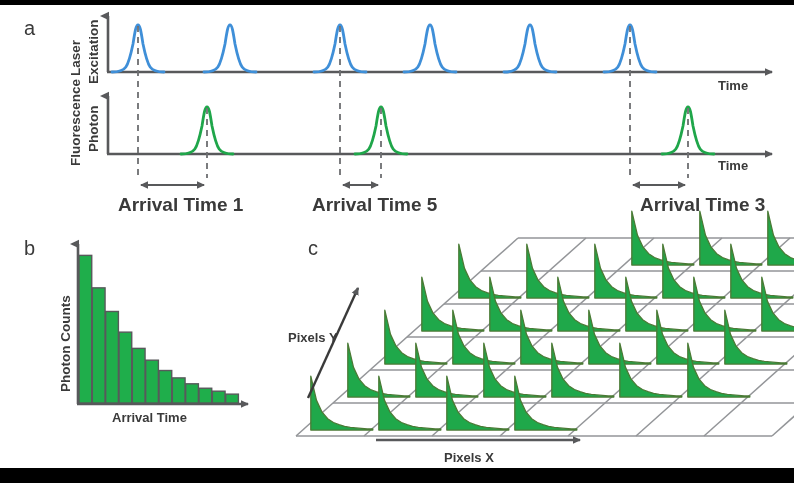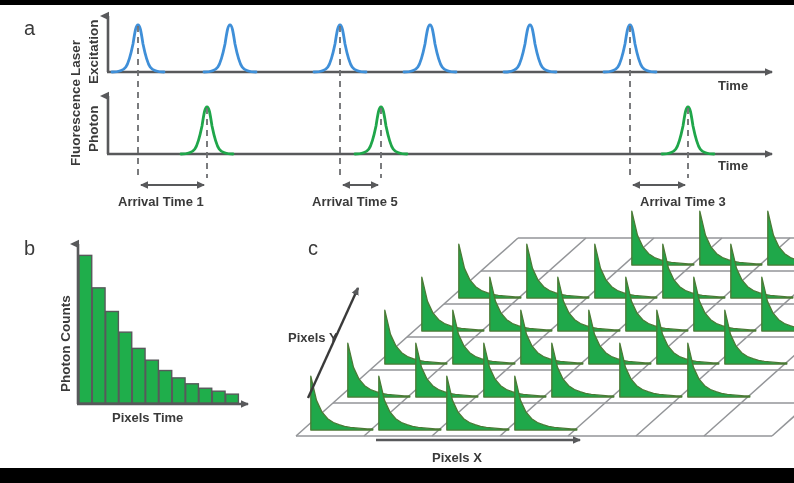--- a/index.html
+++ b/index.html
@@ -13,21 +13,21 @@
   .panel-letter{position:absolute;font-size:20px;color:#3a3a3a;font-weight:400;line-height:1;}
 
   
   .vlabel{position:absolute;transform-origin:0 0;transform:rotate(-90deg);
           white-space:nowrap;font-size:13.5px;font-weight:bold;color:#3a3a3a;}
 
   .hlabel{position:absolute;white-space:nowrap;font-size:13px;font-weight:bold;color:#3a3a3a;}
 
   .svgwrap{position:absolute;left:0;top:0;width:794px;height:483px;pointer-events:none;}
 
-  .caption-a{position:absolute;font-size:13px;font-weight:bold;color:#3a3a3a;white-space:nowrap;}
+  .caption-a{position:absolute;font-size:19px;font-weight:bold;color:#3a3a3a;white-space:nowrap;}
 </style>
 </head>
 <body>
 
 <div id="figure">
 
   <div class="topbar"></div>
   <div class="botbar"></div>
 
   <div class="panel-letter" style="left:24px;top:18px;">a</div>
@@ -41,24 +41,24 @@
   <div class="vlabel" style="left:86px;top:152px;">Photon</div>
 
   <div class="hlabel" style="left:718px;top:78px;">Time</div>
   <div class="hlabel" style="left:718px;top:158px;">Time</div>
 
   <div class="caption-a" style="left:118px;top:194px;">Arrival Time 1</div>
   <div class="caption-a" style="left:312px;top:194px;">Arrival Time 5</div>
   <div class="caption-a" style="left:640px;top:194px;">Arrival Time 3</div>
 
   <div class="vlabel" style="left:58px;top:392px;">Photon Counts</div>
-  <div class="hlabel" style="left:112px;top:410px;">Pixels Time</div>
+  <div class="hlabel" style="left:112px;top:410px;">Arrival Time</div>
 
   <div class="hlabel" style="left:288px;top:330px;">Pixels Y</div>
-  <div class="hlabel" style="left:432px;top:450px;">Pixels X</div>
+  <div class="hlabel" style="left:444px;top:450px;">Pixels X</div>
 
   <svg class="svgwrap" viewBox="0 0 794 483">
     <defs>
       <marker id="arrEnd" markerWidth="9" markerHeight="9" refX="7" refY="4.5" orient="auto" markerUnits="userSpaceOnUse">
         <path d="M0,0.8 L8,4.5 L0,8.2 z" fill="#58595b"></path>
       </marker>
       <marker id="arrStart" markerWidth="9" markerHeight="9" refX="2" refY="4.5" orient="auto" markerUnits="userSpaceOnUse">
         <path d="M9,0.8 L1,4.5 L9,8.2 z" fill="#58595b"></path>
       </marker>
       <marker id="arrUp" markerWidth="10" markerHeight="10" refX="5" refY="8" orient="auto" markerUnits="userSpaceOnUse">

